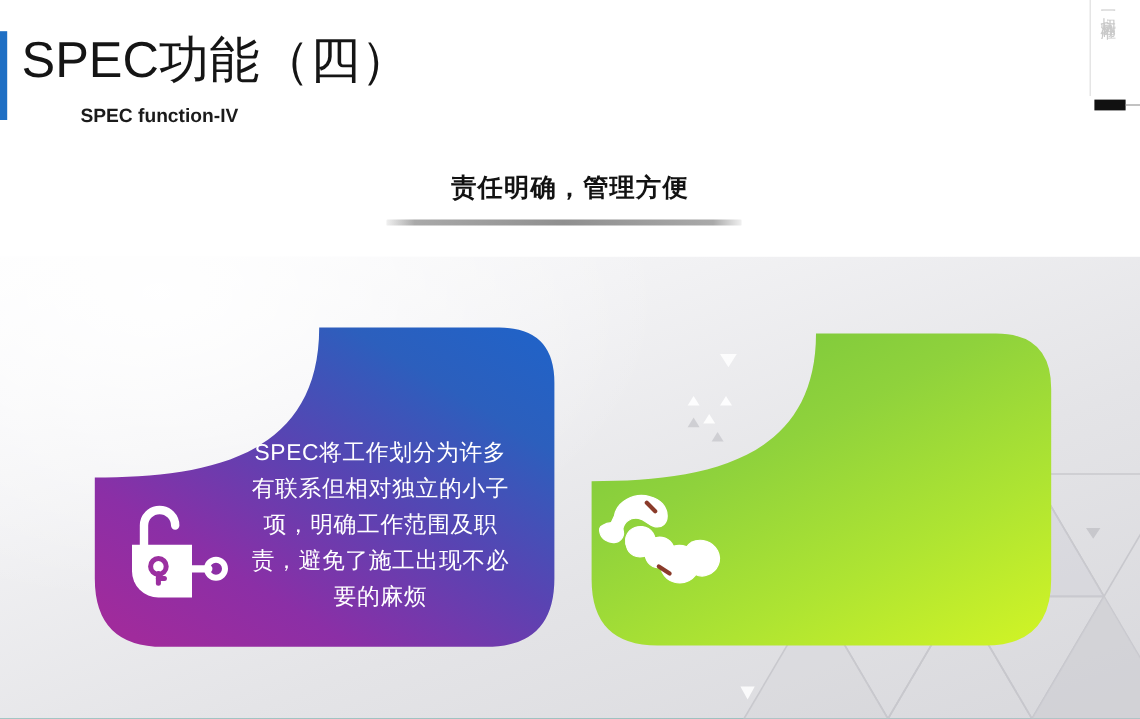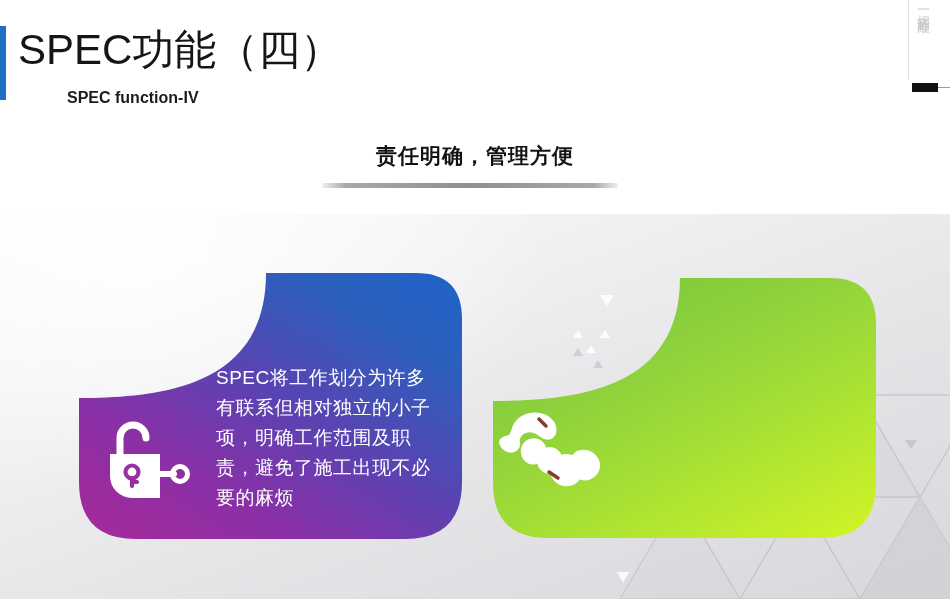--- a/index.html
+++ b/index.html
@@ -143,21 +143,21 @@
   .card-right { left: 490px; top: 275px; width: 388px; height: 266px; }
 
   .card-body {
     position: absolute;
     font-size: 19px;
     line-height: 30px;
     color: #ffffff;
     letter-spacing: 0.5px;
     white-space: pre-line;
   }
-  .body-left  { left: 216px; top: 363px; width: 228px; }
+  .body-left  { left: 203px; top: 363px; width: 228px; text-align: center; }
   .body-right { left: 622px; top: 375px; width: 228px; }
 
   
   .card-label {
     position: absolute;
     font-size: 33px;
     font-weight: 700;
     line-height: 45px;
     color: #1a1a1a;
     letter-spacing: 1px;

